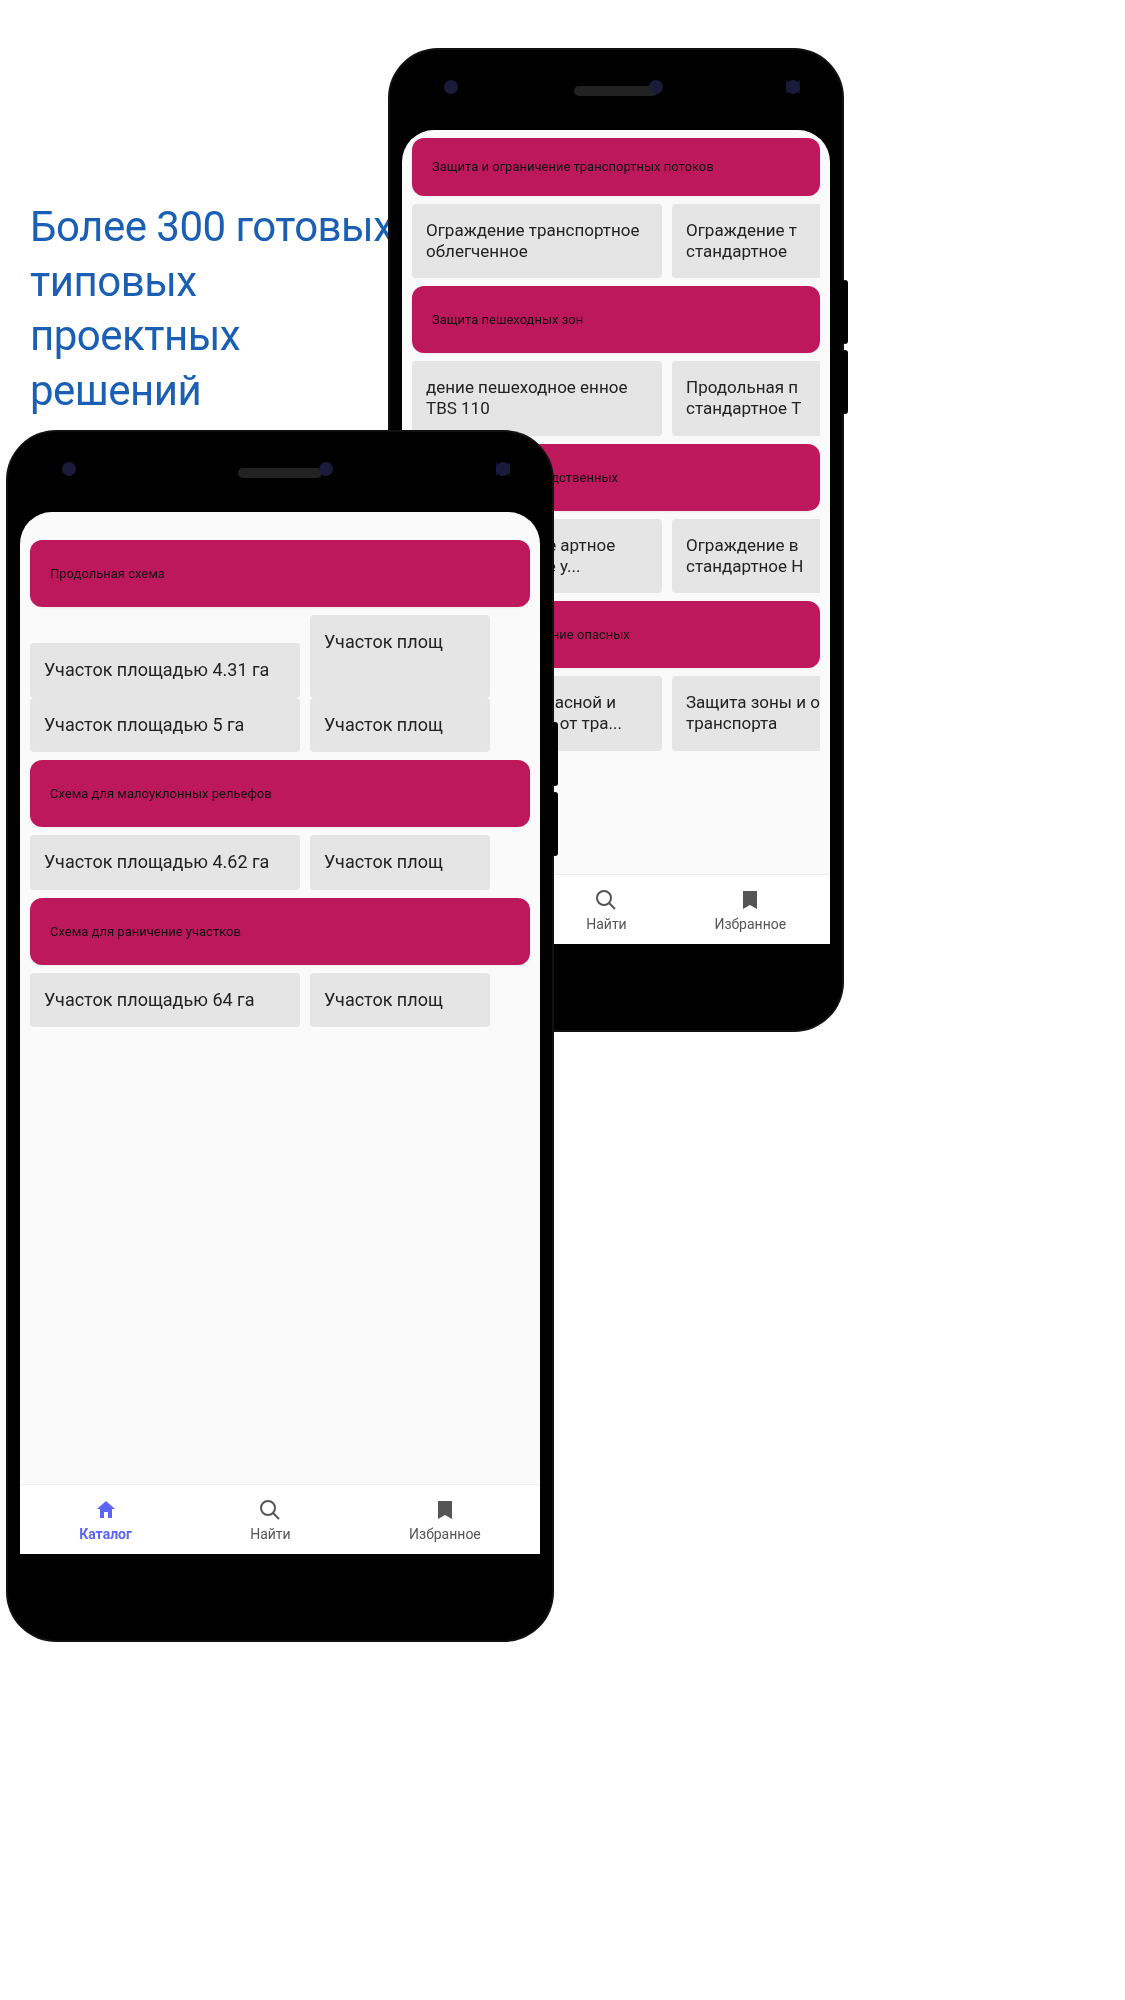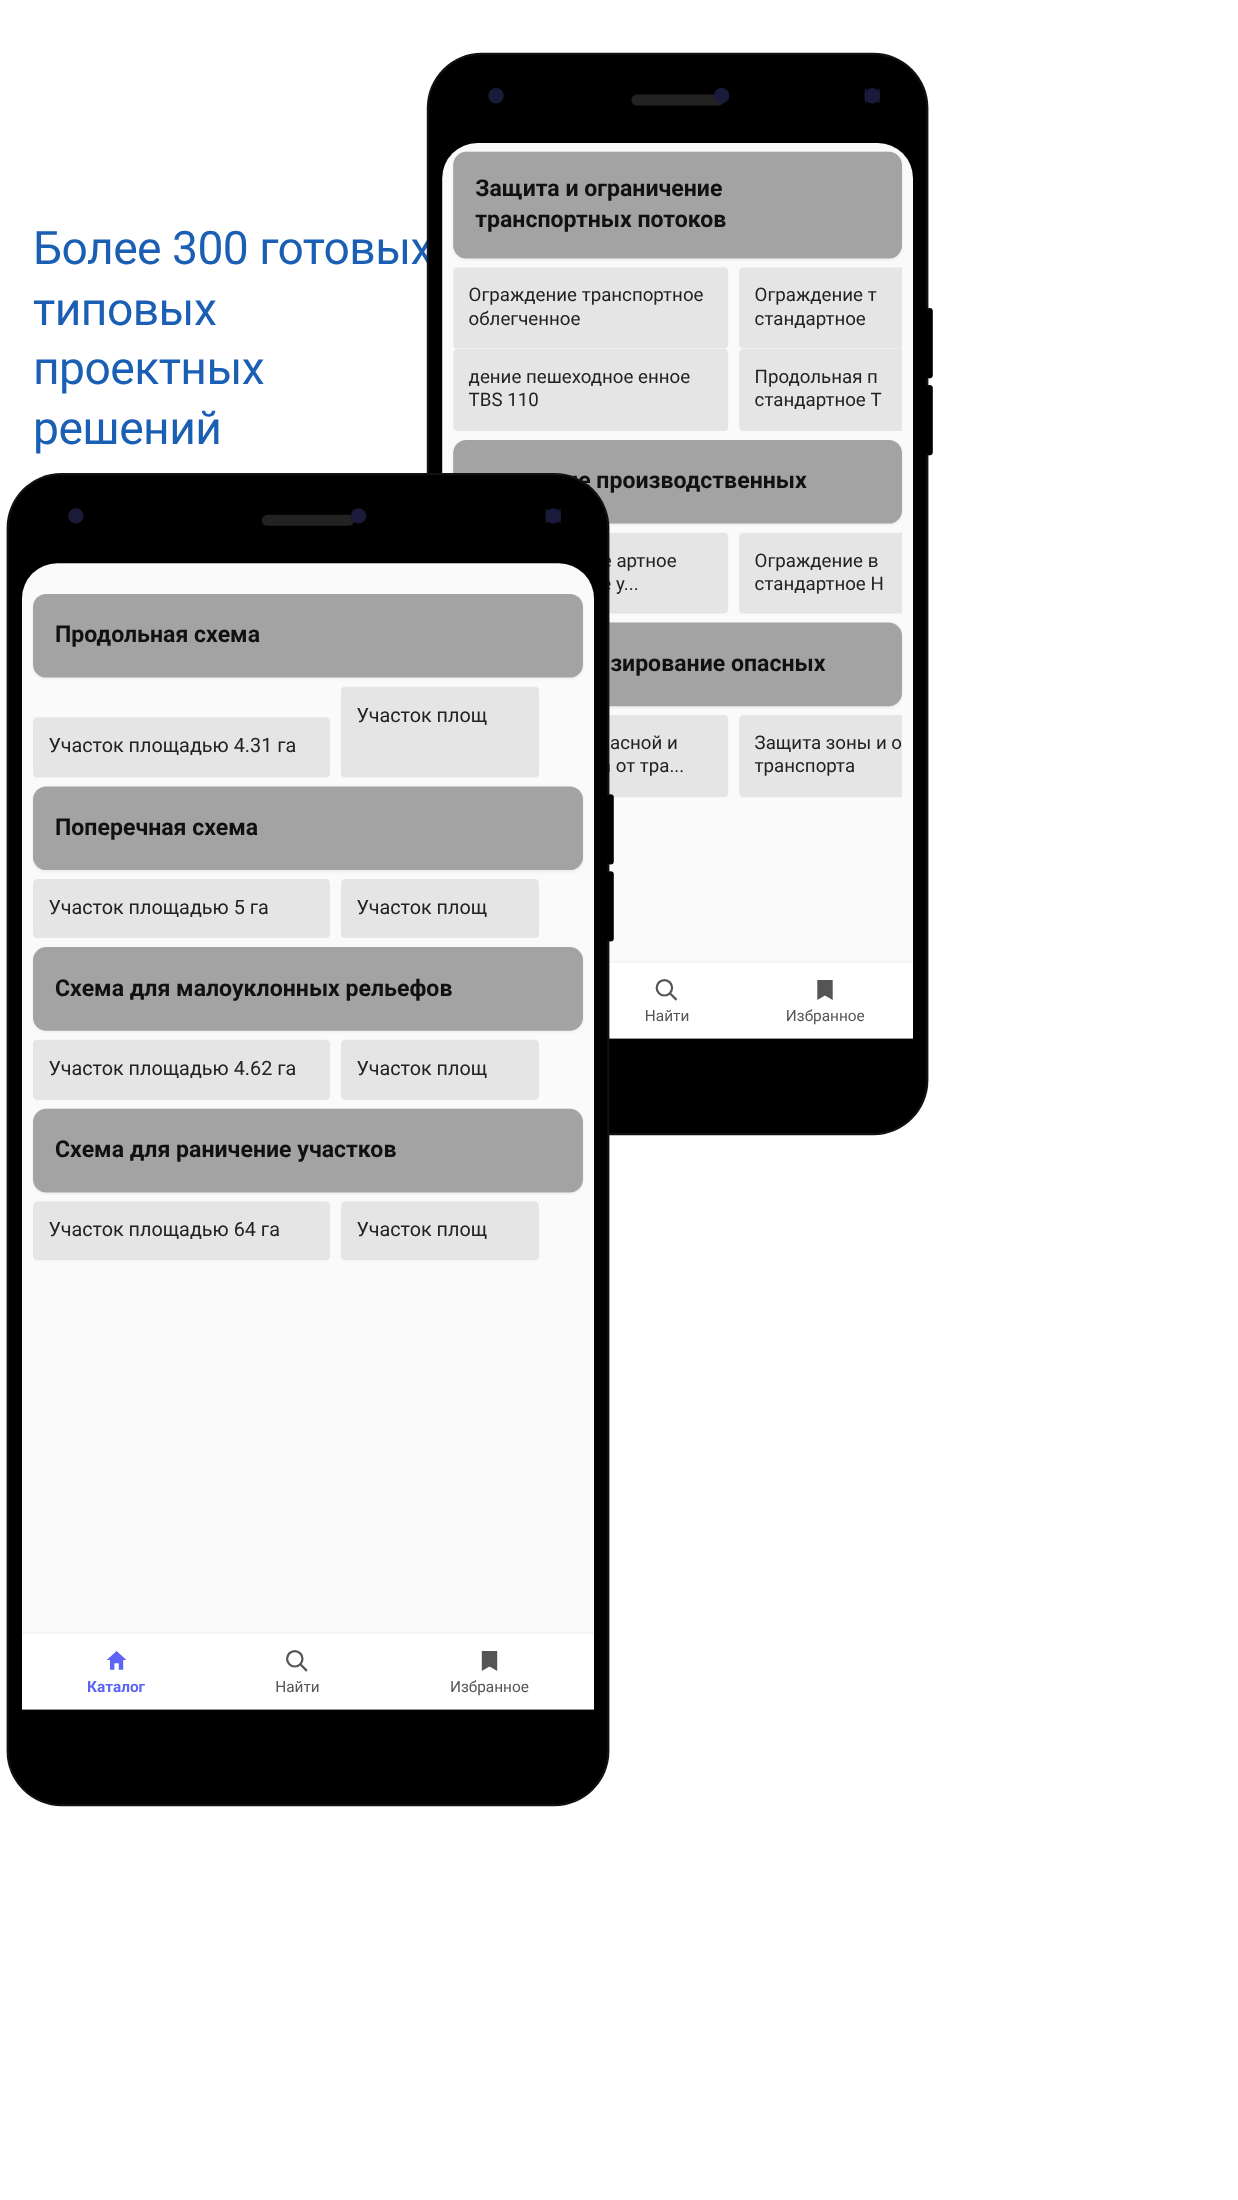--- a/index.html
+++ b/index.html
@@ -58,26 +58,26 @@
   overflow: hidden;
   padding-top: 10px;
 }
 
 .scroll-area {
   position:absolute; top:0; left:0; right:0; bottom:70px;
   overflow:hidden;
 }
 
 .card {
-  background: #a3a3a3;
+  background: #be185d;
   border-radius: 12px;
   margin: 8px 10px;
   padding: 26px 20px;
-  font-size: 21px;
-  font-weight: 700;
+  font-size: 13px;
+  font-weight: 400;
   color: #111;
   box-shadow: 0 1px 3px rgba(0,0,0,0.06);
 }
 .card.two-line { padding: 20px 20px; line-height:1.35; }
 .chips-row {
   display:flex; gap:10px; margin: 0 10px; overflow:hidden;
 }
 .chip {
   background: #e5e5e5;
   border-radius: 4px;
@@ -137,20 +137,21 @@
   <div class="screen">
     <div class="scroll-area">
 
       <div class="card two-line">Защита и ограничение транспортных потоков</div>
       <div class="chips-row">
         <div class="chip sm-font" style="width:250px;">Ограждение транспортное облегченное</div>
         <div class="chip sm-font" style="width:180px;">Ограждение т
 стандартное</div>
       </div>
 
+      <div class="card">Защита пешеходных зон</div>
       <div class="chips-row">
         <div class="chip sm-font" style="width:250px;">дение пешеходное
 енное TBS 110</div>
         <div class="chip sm-font" style="width:180px;">Продольная п
 стандартное T</div>
       </div>
 
       <div class="card">раничение производственных</div>
       <div class="chips-row">
         <div class="chip sm-font" style="width:250px;">дение высотное
@@ -208,21 +209,20 @@
 
   <div class="screen">
     <div class="scroll-area">
 
       <div class="card" style="margin-top:28px;">Продольная схема</div>
       <div class="chips-row">
         <div class="chip" style="width:280px;margin-top:28px;">Участок площадью 4.31 га</div>
         <div class="chip" style="width:180px;">Участок площ</div>
       </div>
 
-      <div class="card">Поперечная схема</div>
       <div class="chips-row">
         <div class="chip" style="width:280px;">Участок площадью 5 га</div>
         <div class="chip" style="width:180px;">Участок площ</div>
       </div>
 
       <div class="card">Схема для малоуклонных рельефов</div>
       <div class="chips-row">
         <div class="chip" style="width:280px;">Участок площадью 4.62 га</div>
         <div class="chip" style="width:180px;">Участок площ</div>
       </div>

